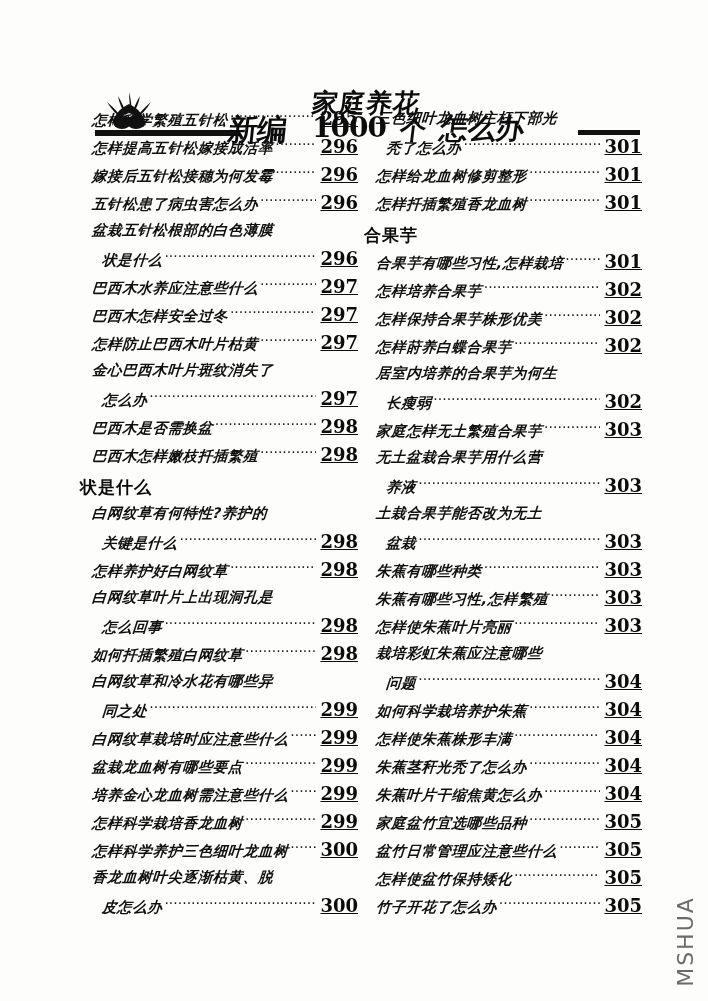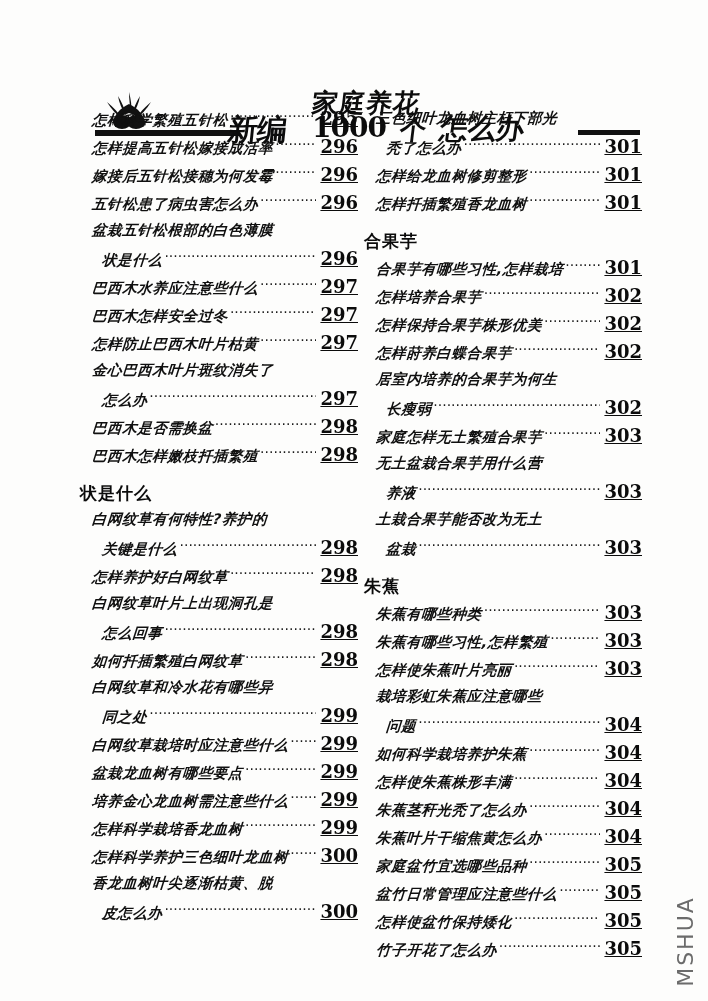--- a/index.html
+++ b/index.html
@@ -114,21 +114,21 @@
     top: 108px;
     width: 282px;
   }
   #col-left  { left: 76px; }
   #col-right { left: 360px; }
 
   .section-head {
     font-size: 17px;
     font-weight: bold;
     color: #0b0b0b;
-    margin: 7px 0 2px 4px;
+    margin: 1px 0 2px 4px;
     letter-spacing: 1px;
     line-height: 28px;
     font-family: "DejaVu Sans", "Liberation Sans", sans-serif;
   }
 
   .entry {
     display: flex;
     align-items: baseline;
     height: 28px;
     font-size: 14.5px;
@@ -442,21 +442,20 @@
       <div class="entry noindent nodots nopage">
         <span class="txt">土栽合果芋能否改为无土</span>
         <span class="leader"></span>
         <span class="pg"></span>
       </div>
       <div class="entry indent">
         <span class="txt">盆栽</span>
         <span class="leader"></span>
         <span class="pg">303</span>
       </div>
-      <div class="section-head">朱蕉</div>
       <div class="entry noindent">
         <span class="txt">朱蕉有哪些种类</span>
         <span class="leader"></span>
         <span class="pg">303</span>
       </div>
       <div class="entry noindent">
         <span class="txt">朱蕉有哪些习性,怎样繁殖</span>
         <span class="leader"></span>
         <span class="pg">303</span>
       </div>

